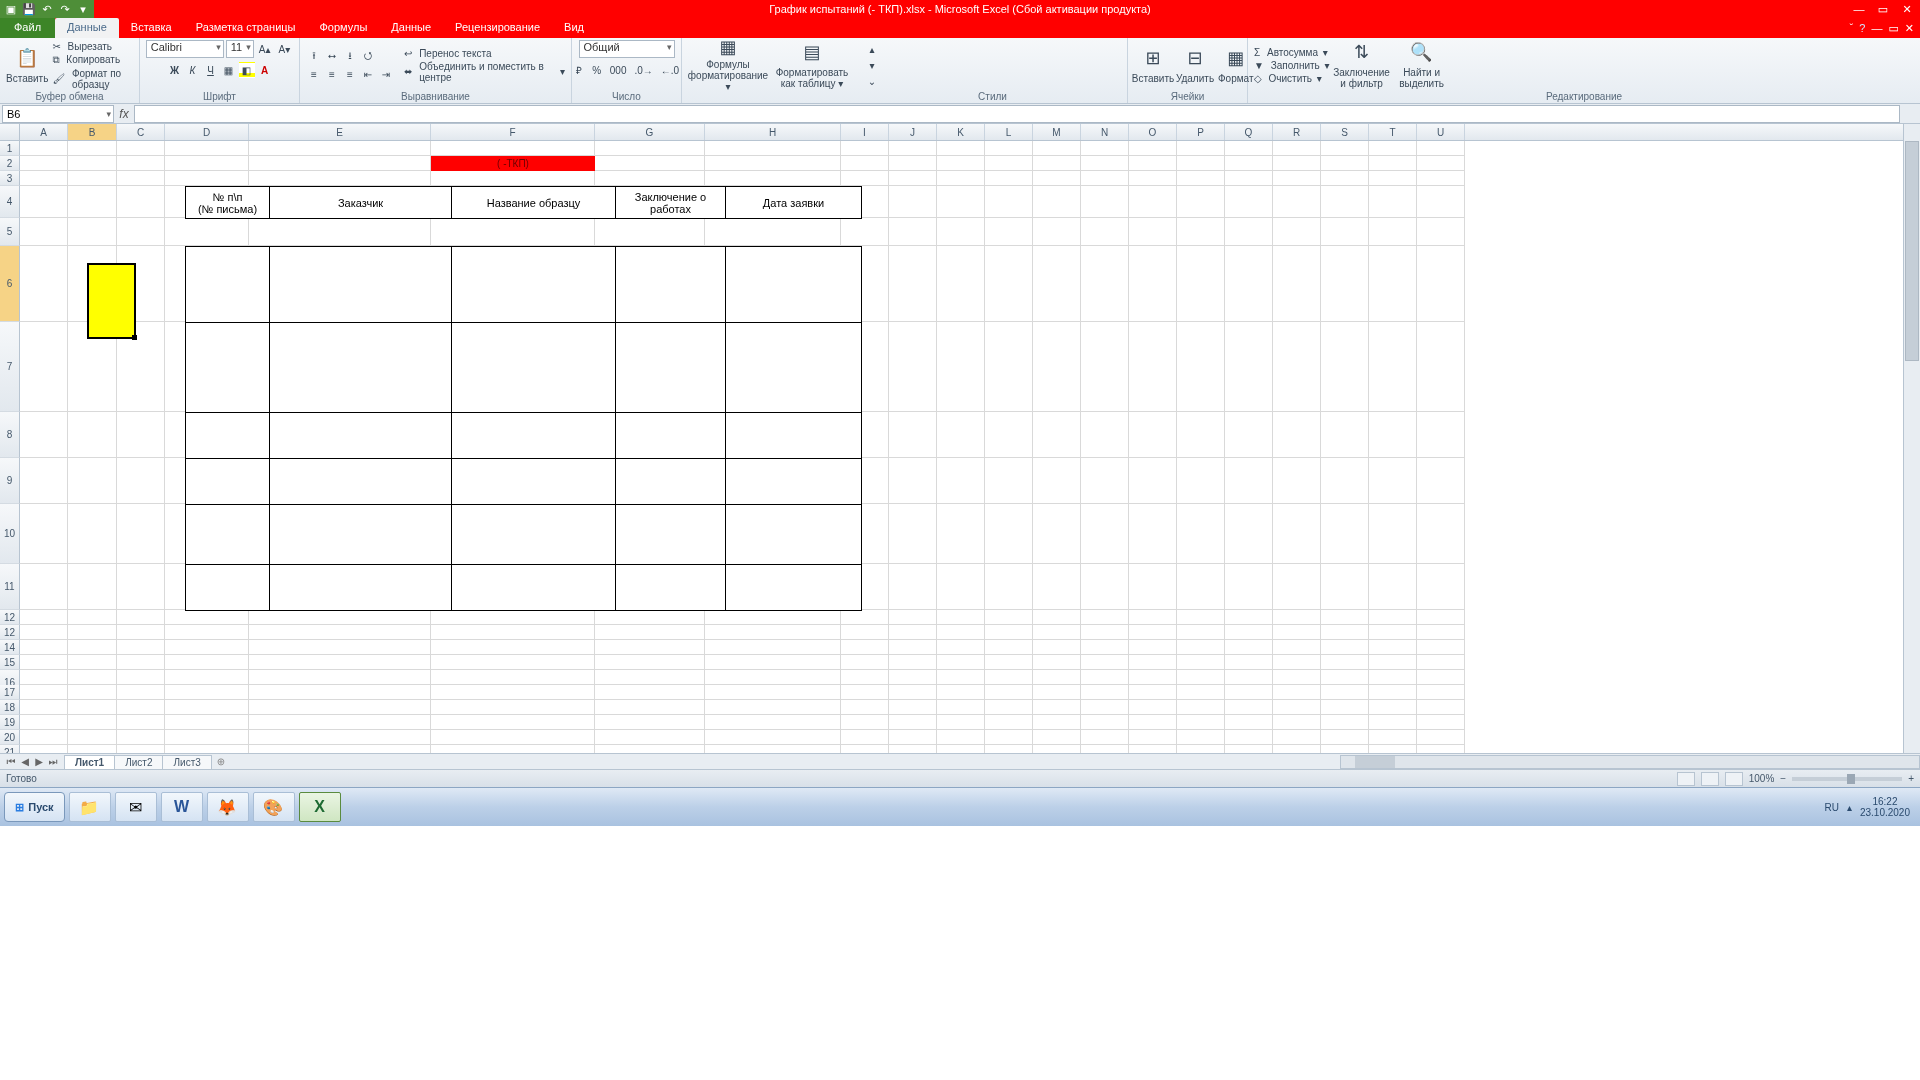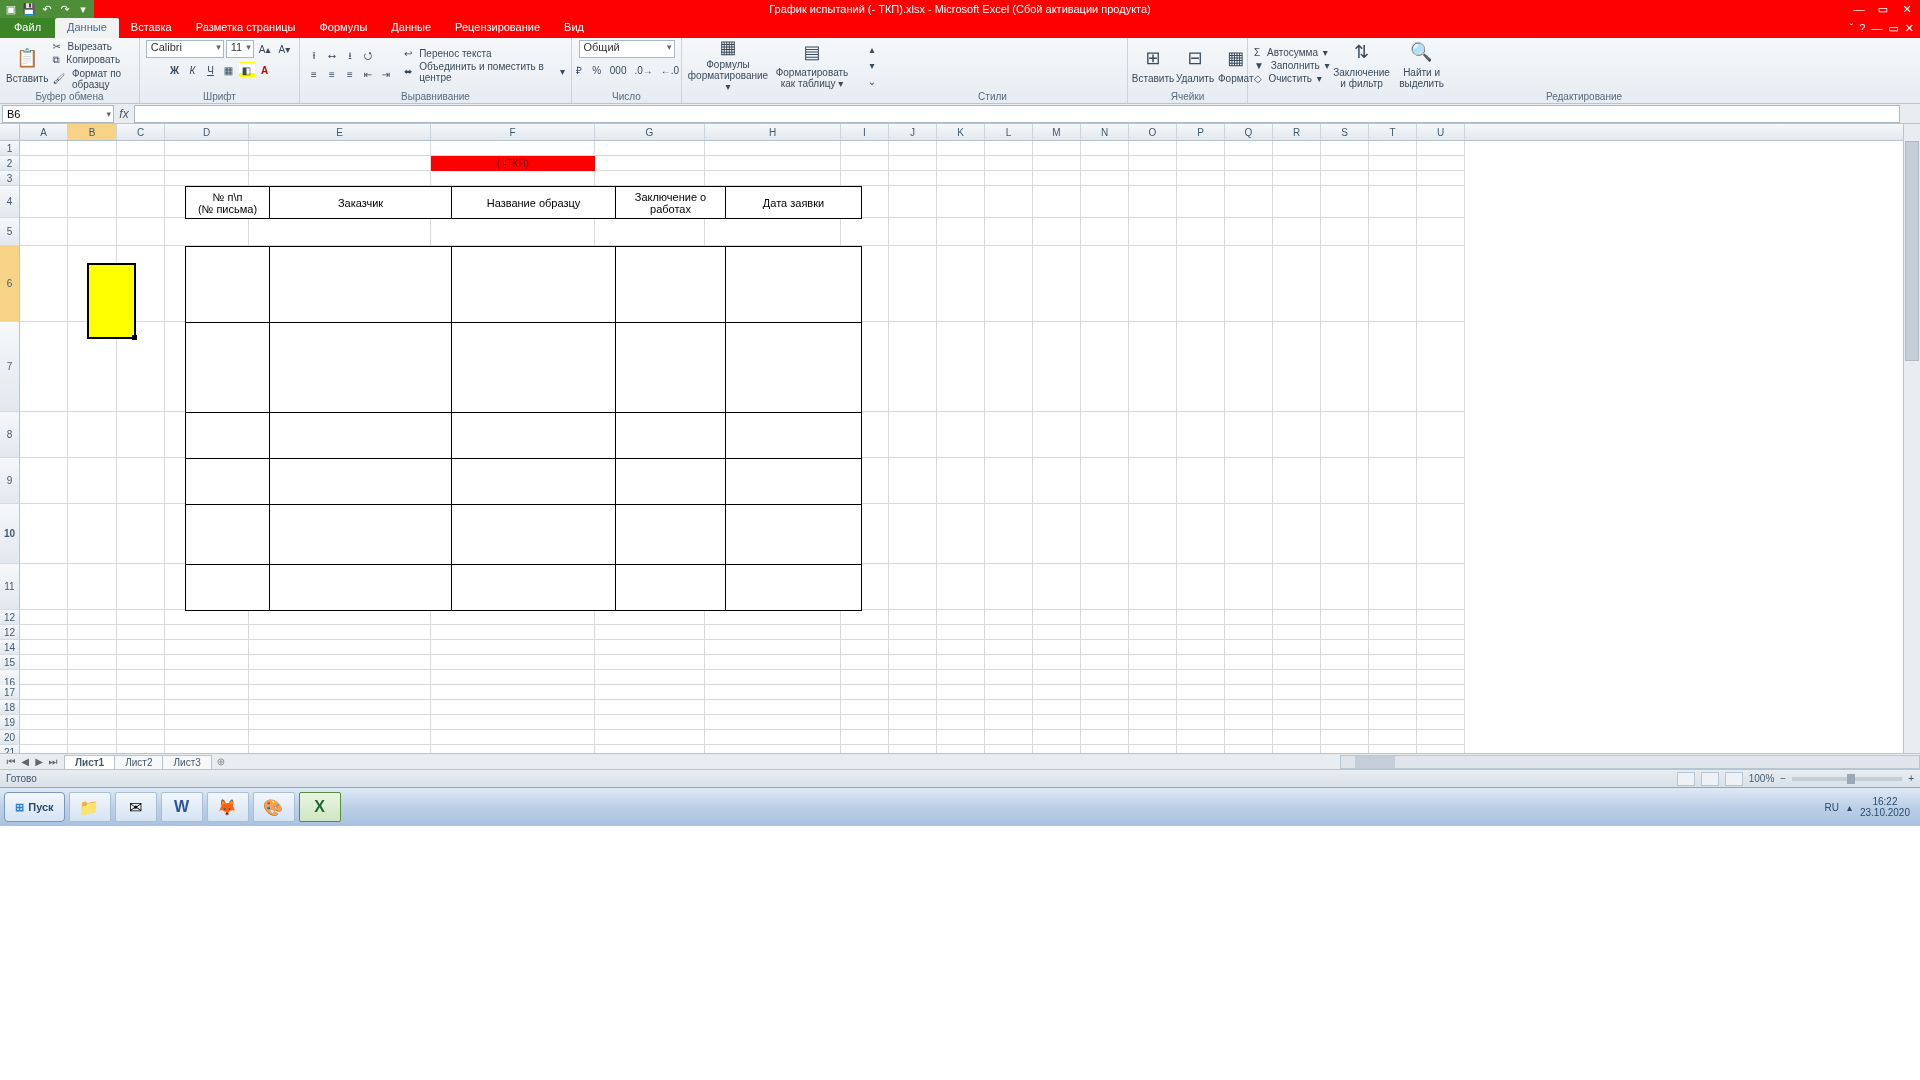--- a/index.html
+++ b/index.html
@@ -524,21 +524,21 @@
         <div class="cell" style="width: 48px; height: 46px; border-right: 1px solid rgb(217, 217, 217); border-bottom: 1px solid rgb(217, 217, 217);"></div>
         <div class="cell" style="width: 48px; height: 46px; border-right: 1px solid rgb(217, 217, 217); border-bottom: 1px solid rgb(217, 217, 217);"></div>
         <div class="cell" style="width: 48px; height: 46px; border-right: 1px solid rgb(217, 217, 217); border-bottom: 1px solid rgb(217, 217, 217);"></div>
         <div class="cell" style="width: 48px; height: 46px; border-right: 1px solid rgb(217, 217, 217); border-bottom: 1px solid rgb(217, 217, 217);"></div>
         <div class="cell" style="width: 48px; height: 46px; border-right: 1px solid rgb(217, 217, 217); border-bottom: 1px solid rgb(217, 217, 217);"></div>
         <div class="cell" style="width: 48px; height: 46px; border-right: 1px solid rgb(217, 217, 217); border-bottom: 1px solid rgb(217, 217, 217);"></div>
         <div class="cell" style="width: 48px; height: 46px; border-right: 1px solid rgb(217, 217, 217); border-bottom: 1px solid rgb(217, 217, 217);"></div>
         <div class="cell" style="width: 48px; height: 46px; border-right: 1px solid rgb(217, 217, 217); border-bottom: 1px solid rgb(217, 217, 217);"></div>
         <div class="cell" style="width: 48px; height: 46px; border-right: 1px solid rgb(217, 217, 217); border-bottom: 1px solid rgb(217, 217, 217);"></div>
       </div>
-      <div class="row" style="height: 60px; font-weight: bold;">
+      <div class="row" style="height: 60px;">
         <div class="rowhdr" style="height: 60px;">10</div>
         <div class="cell" style="width: 48px; height: 60px; border-right: 1px solid rgb(217, 217, 217); border-bottom: 1px solid rgb(217, 217, 217);"></div>
         <div class="cell" style="width: 49px; height: 60px; border-right: 1px solid rgb(217, 217, 217); border-bottom: 1px solid rgb(217, 217, 217);"></div>
         <div class="cell" style="width: 48px; height: 60px; border-right: 1px solid rgb(217, 217, 217); border-bottom: 1px solid rgb(217, 217, 217);"></div>
         <div class="cell" style="width: 84px; height: 60px; border-right: 1px solid rgb(217, 217, 217); border-bottom: 1px solid rgb(217, 217, 217);"></div>
         <div class="cell" style="width: 182px; height: 60px; border-right: 1px solid rgb(217, 217, 217); border-bottom: 1px solid rgb(217, 217, 217);"></div>
         <div class="cell" style="width: 164px; height: 60px; border-right: 1px solid rgb(217, 217, 217); border-bottom: 1px solid rgb(217, 217, 217);"></div>
         <div class="cell" style="width: 110px; height: 60px; border-right: 1px solid rgb(217, 217, 217); border-bottom: 1px solid rgb(217, 217, 217);"></div>
         <div class="cell" style="width: 136px; height: 60px; border-right: 1px solid rgb(217, 217, 217); border-bottom: 1px solid rgb(217, 217, 217);"></div>
         <div class="cell" style="width: 48px; height: 60px; border-right: 1px solid rgb(217, 217, 217); border-bottom: 1px solid rgb(217, 217, 217);"></div>

